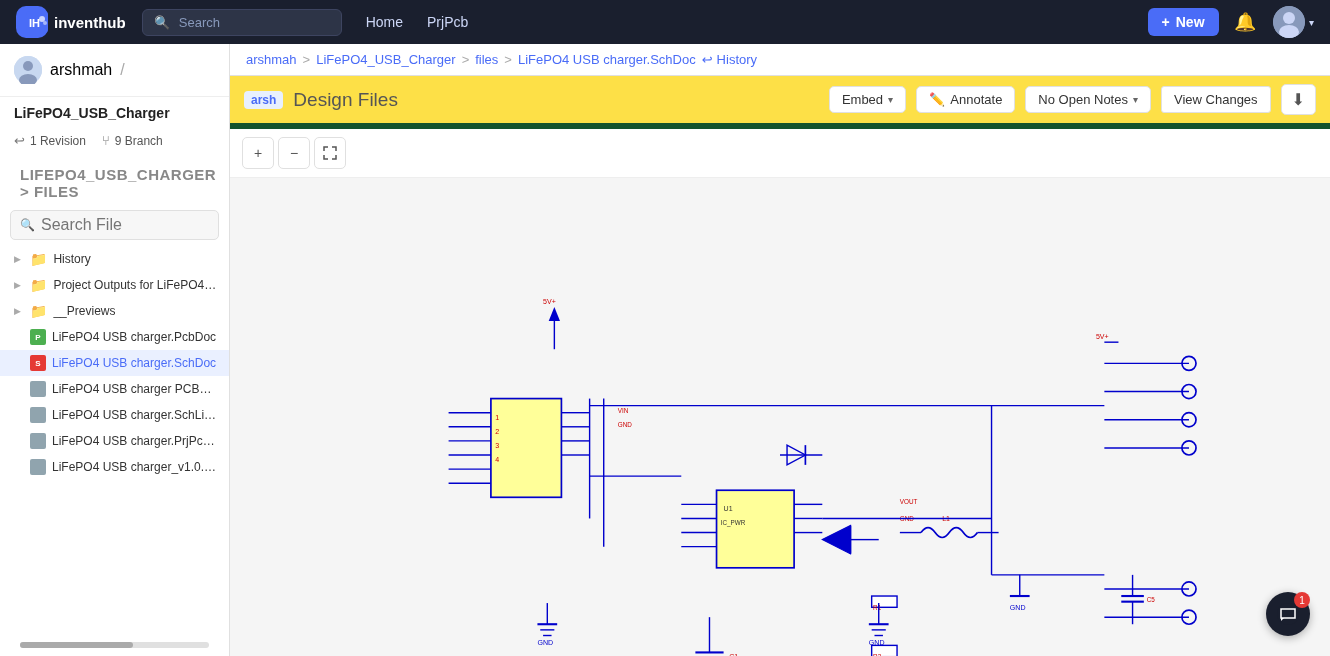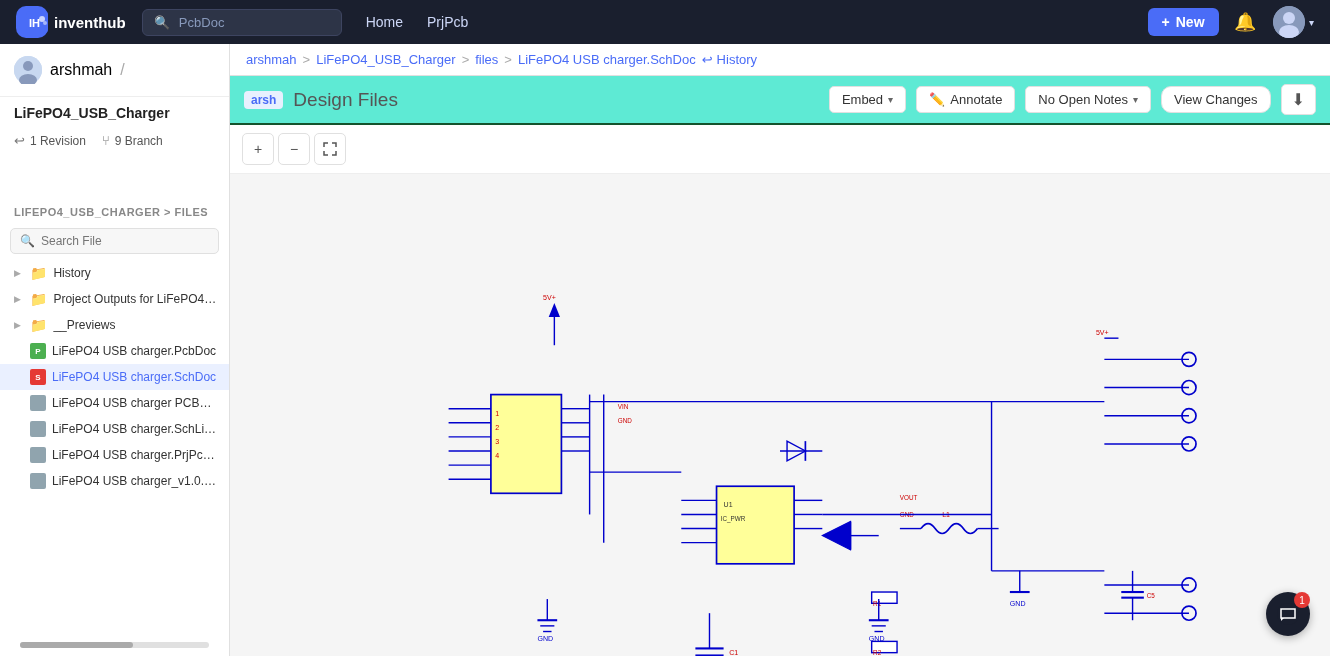--- a/index.html
+++ b/index.html
@@ -33,23 +33,23 @@
     .main-layout { display: flex; height: calc(656px - 44px); }
 
     
     .sidebar { width: 230px; background: #fff; border-right: 1px solid #e0e0e0; display: flex; flex-direction: column; overflow: hidden; }
     .sidebar-user { display: flex; align-items: center; gap: 8px; padding: 12px 14px; border-bottom: 1px solid #eee; }
     .user-avatar { width: 28px; height: 28px; border-radius: 50%; background: #c8d8f0; display: flex; align-items: center; justify-content: center; font-size: 11px; color: #555; }
     .project-title { font-size: 14px; font-weight: 600; color: #222; padding: 8px 14px; }
     .sidebar-stats { display: flex; gap: 16px; padding: 4px 14px 10px; }
     .stat-item { display: flex; align-items: center; gap: 5px; font-size: 12px; color: #555; cursor: pointer; }
     .stat-icon { font-size: 13px; color: #777; }
-    .sidebar-section-label { font-size: 11px; font-weight: 700; color: #888; padding: 8px 14px 4px; text-transform: uppercase; letter-spacing: 0.5px; margin-top: 40px; }
+    .sidebar-section-label { font-size: 15px; font-weight: 700; color: #888; padding: 8px 20px 4px; text-transform: uppercase; letter-spacing: 0.5px; }
     .search-file { display: flex; align-items: center; background: #f7f7f7; border: 1px solid #e0e0e0; border-radius: 5px; margin: 6px 10px; padding: 5px 9px; gap: 6px; }
-    .search-file input { border: none; background: transparent; font-size: 12px; color: #0f172a; outline: none; width: 100%; }
+    .search-file input { border: none; background: transparent; font-size: 16px; color: #0f172a; outline: none; width: 100%; }
     .file-tree { overflow-y: auto; flex: 1; }
     .tree-item { display: flex; align-items: center; gap: 6px; padding: 5px 10px 5px 14px; font-size: 12px; color: #333; cursor: pointer; }
     .tree-chevron { font-size: 9px; color: #aaa; width: 10px; }
     .folder-icon { font-size: 14px; }
     .folder-blue { color: #5b9bd5; }
     .file-icon-pcb { width: 16px; height: 16px; background: #4caf50; border-radius: 2px; display: flex; align-items: center; justify-content: center; color: white; font-size: 8px; font-weight: bold; }
     .file-icon-sch { width: 16px; height: 16px; background: #e53935; border-radius: 2px; display: flex; align-items: center; justify-content: center; color: white; font-size: 8px; font-weight: bold; }
     .file-icon-generic { width: 16px; height: 16px; background: #90a4ae; border-radius: 2px; }
     .tree-label { white-space: nowrap; overflow: hidden; text-overflow: ellipsis; max-width: 165px; }
     .tree-item.active { background: #eaf0ff; }
@@ -62,29 +62,29 @@
 
     
     .breadcrumb-bar { display: flex; align-items: center; padding: 8px 16px; background: #fff; border-bottom: 1px solid #e0e0e0; font-size: 13px; gap: 6px; }
     .breadcrumb-link { color: #4a6cf7; cursor: pointer; text-decoration: none; }
     .breadcrumb-sep { color: #aaa; }
     .breadcrumb-current { color: #4a6cf7; font-weight: 500; cursor: pointer; }
     .breadcrumb-history { display: flex; align-items: center; gap: 4px; color: #4a6cf7; cursor: pointer; }
     .history-icon { font-size: 13px; }
 
     
-    .toolbar { display: flex; align-items: center; padding: 8px 14px; background: #5eead4; border-bottom: 2px solid #14532d; gap: 10px; }
+    .toolbar { display: flex; align-items: center; padding: 8px 14px; background: #fde047; border-bottom: 6px solid #14532d; gap: 10px; }
     .branch-badge { background: #e8f0fe; color: #4a6cf7; border-radius: 4px; padding: 2px 7px; font-size: 12px; font-weight: 600; }
     .toolbar-label { font-size: 19px; color: #555; }
     .toolbar-spacer { flex: 1; }
     .embed-btn { display: flex; align-items: center; gap: 5px; border: 1px solid #e0e0e0; border-radius: 5px; padding: 5px 12px; font-size: 13px; color: #333; cursor: pointer; background: #fff; }
     .embed-chevron { font-size: 10px; color: #666; }
     .annotate-btn { display: flex; align-items: center; gap: 5px; border: 1px solid #e0e0e0; border-radius: 5px; padding: 5px 12px; font-size: 13px; color: #333; cursor: pointer; background: #fff; }
     .notes-btn { display: flex; align-items: center; gap: 5px; border: 1px solid #e0e0e0; border-radius: 5px; padding: 5px 12px; font-size: 13px; color: #333; cursor: pointer; background: #fff; }
-    .view-changes-btn { display: flex; align-items: center; gap: 5px; border: 1px solid #e0e0e0; border-radius: 10px; padding: 5px 12px; font-size: 13px; color: #333; cursor: pointer; background: #fff; }
+    .view-changes-btn { display: flex; align-items: center; gap: 5px; border: 1px solid #e0e0e0; border-radius: 3px; padding: 5px 12px; font-size: 13px; color: #333; cursor: pointer; background: #fff; }
     .download-btn { border: 1px solid #e0e0e0; border-radius: 5px; padding: 5px 10px; color: #555; cursor: pointer; background: #fff; }
 
     
     .viewer { flex: 1; background: #f5f5f5; position: relative; overflow: hidden; display: flex; flex-direction: column; }
     .viewer-controls { display: flex; gap: 4px; padding: 8px 12px; background: #fff; border-bottom: 1px solid #eee; }
     .ctrl-btn { width: 32px; height: 32px; border: 1px solid #e0e0e0; border-radius: 5px; background: #fff; display: flex; align-items: center; justify-content: center; cursor: pointer; color: #555; font-size: 14px; }
     .schematic-canvas { flex: 1; position: relative; }
 
     
     .chat-btn { position: fixed; bottom: 20px; right: 20px; width: 44px; height: 44px; background: #1a1f2e; border-radius: 50%; display: flex; align-items: center; justify-content: center; cursor: pointer; box-shadow: 0 2px 8px rgba(0,0,0,0.3); }
@@ -104,21 +104,21 @@
         <text x="3" y="16" font-size="11" font-weight="900" fill="white" font-family="sans-serif">IH</text>
         <circle cx="16" cy="8" r="3" fill="white" fill-opacity="0.7"></circle>
         <circle cx="19" cy="12" r="2" fill="white" fill-opacity="0.5"></circle>
       </svg>
     </div>
     <span>inventhub</span>
   </div>
 
   <div class="search-bar">
     <span class="search-icon">🔍</span>
-    <span>PcbDoc</span>
+    <span>Search</span>
   </div>
 
   <div class="nav-links">
     <a class="nav-link">Home</a>
     <a class="nav-link">PrjPcb</a>
   </div>
 
   <div class="spacer"></div>
 
   <button class="new-btn">

